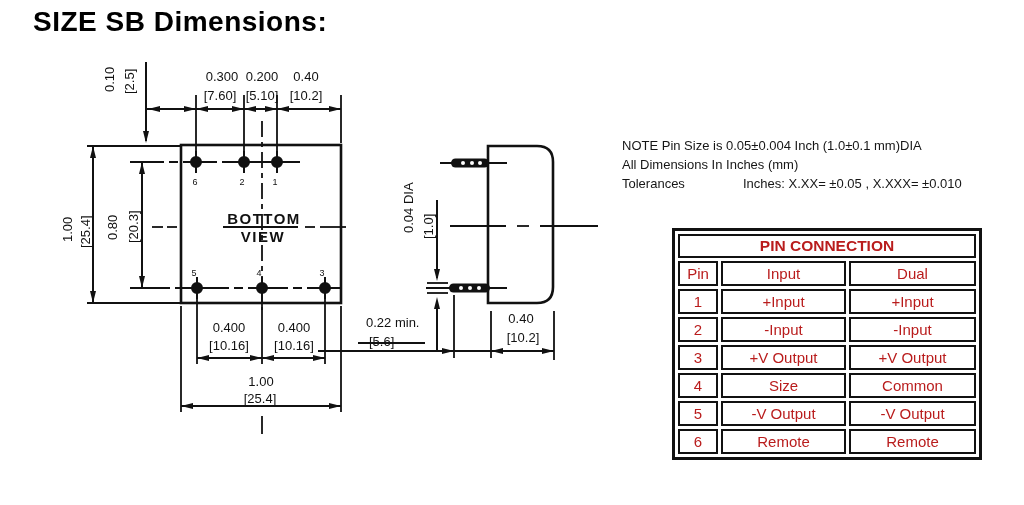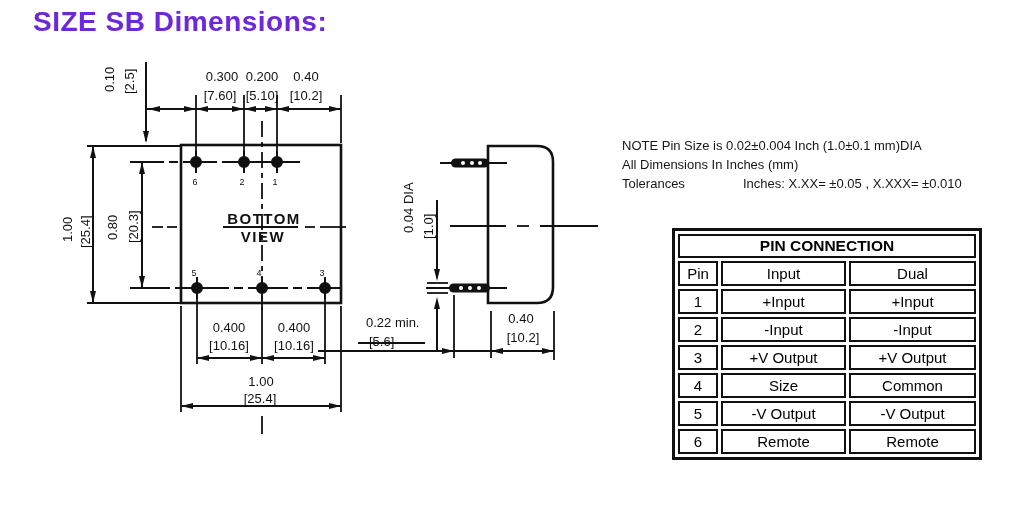--- a/index.html
+++ b/index.html
@@ -1,28 +1,28 @@
 <!DOCTYPE html>
 <html><head>
 <meta charset="utf-8">
 <style>
   html,body{margin:0;padding:0;background:#fff;}
   body{width:1024px;height:505px;font-family:"Liberation Sans",sans-serif;color:#111;overflow:hidden;}
   .page{position:relative;width:1024px;height:505px;background:#fff;}
-  .title{position:absolute;left:33px;top:6px;margin:0;font-size:28px;font-weight:bold;color:#6d28d9;letter-spacing:0.5px;}
+  .title{position:absolute;left:33px;top:6px;margin:0;font-size:28px;font-weight:bold;color:#000000;letter-spacing:0.5px;}
   svg.drawing{position:absolute;left:0;top:0;}
   svg text{fill:#111;font-family:"Liberation Sans",sans-serif;}
   .dim{font-size:13px;}
   .pinnum{font-size:9px;}
   .bvlabel{font-size:15px;font-weight:bold;letter-spacing:1.5px;}
   .notes{position:absolute;left:622px;top:136px;font-size:13px;line-height:19px;white-space:nowrap;color:#161616;}
   .tol-label{display:inline-block;width:121px;}
   .mm-line{padding-left:96px;}
   table.pin-table{position:absolute;left:672px;top:228px;border:3px solid #111;border-collapse:separate;border-spacing:3px;background:#fff;}
-  table.pin-table td{border:2px solid #111;text-align:center;font-size:15px;padding:0 4px;height:21px;color:#000000;}
+  table.pin-table td{border:2px solid #111;text-align:center;font-size:15px;padding:0 4px;height:21px;color:#b91c1c;}
   table.pin-table td.t-title{font-weight:bold;font-size:15.5px;height:20px;}
   .col-pin{width:40px;}.col-single{width:125px;}.col-dual{width:127px;}
 </style>
 </head>
 <body>
 
 <div class="page">
 
   <h1 class="title">SIZE SB Dimensions:</h1>
 
@@ -211,21 +211,21 @@
         <text class="dim" transform="translate(433,239) rotate(-90)">[1.0]</text>
         <text class="dim" x="366" y="327">0.22 min.</text>
         <text class="dim" x="369" y="346">[5.6]</text>
         <text class="dim" x="521" y="323" text-anchor="middle">0.40</text>
         <text class="dim" x="523" y="342" text-anchor="middle">[10.2]</text>
       </g>
     </g>
   </svg>
 
   <div class="notes">
-    <div>NOTE Pin Size is 0.02±0.004 Inch (1.0±0.1 mm)DIA</div>
+    <div>NOTE Pin Size is 0.05±0.004 Inch (1.0±0.1 mm)DIA</div>
     <div>All Dimensions In Inches (mm)</div>
     <div><span class="tol-label">Tolerances</span><span>Inches: X.XX= ±0.05 , X.XXX= ±0.010</span></div>
   </div>
 
   <table class="pin-table">
     <colgroup>
         <col class="col-pin">
         <col class="col-single">
         <col class="col-dual">
       </colgroup>

